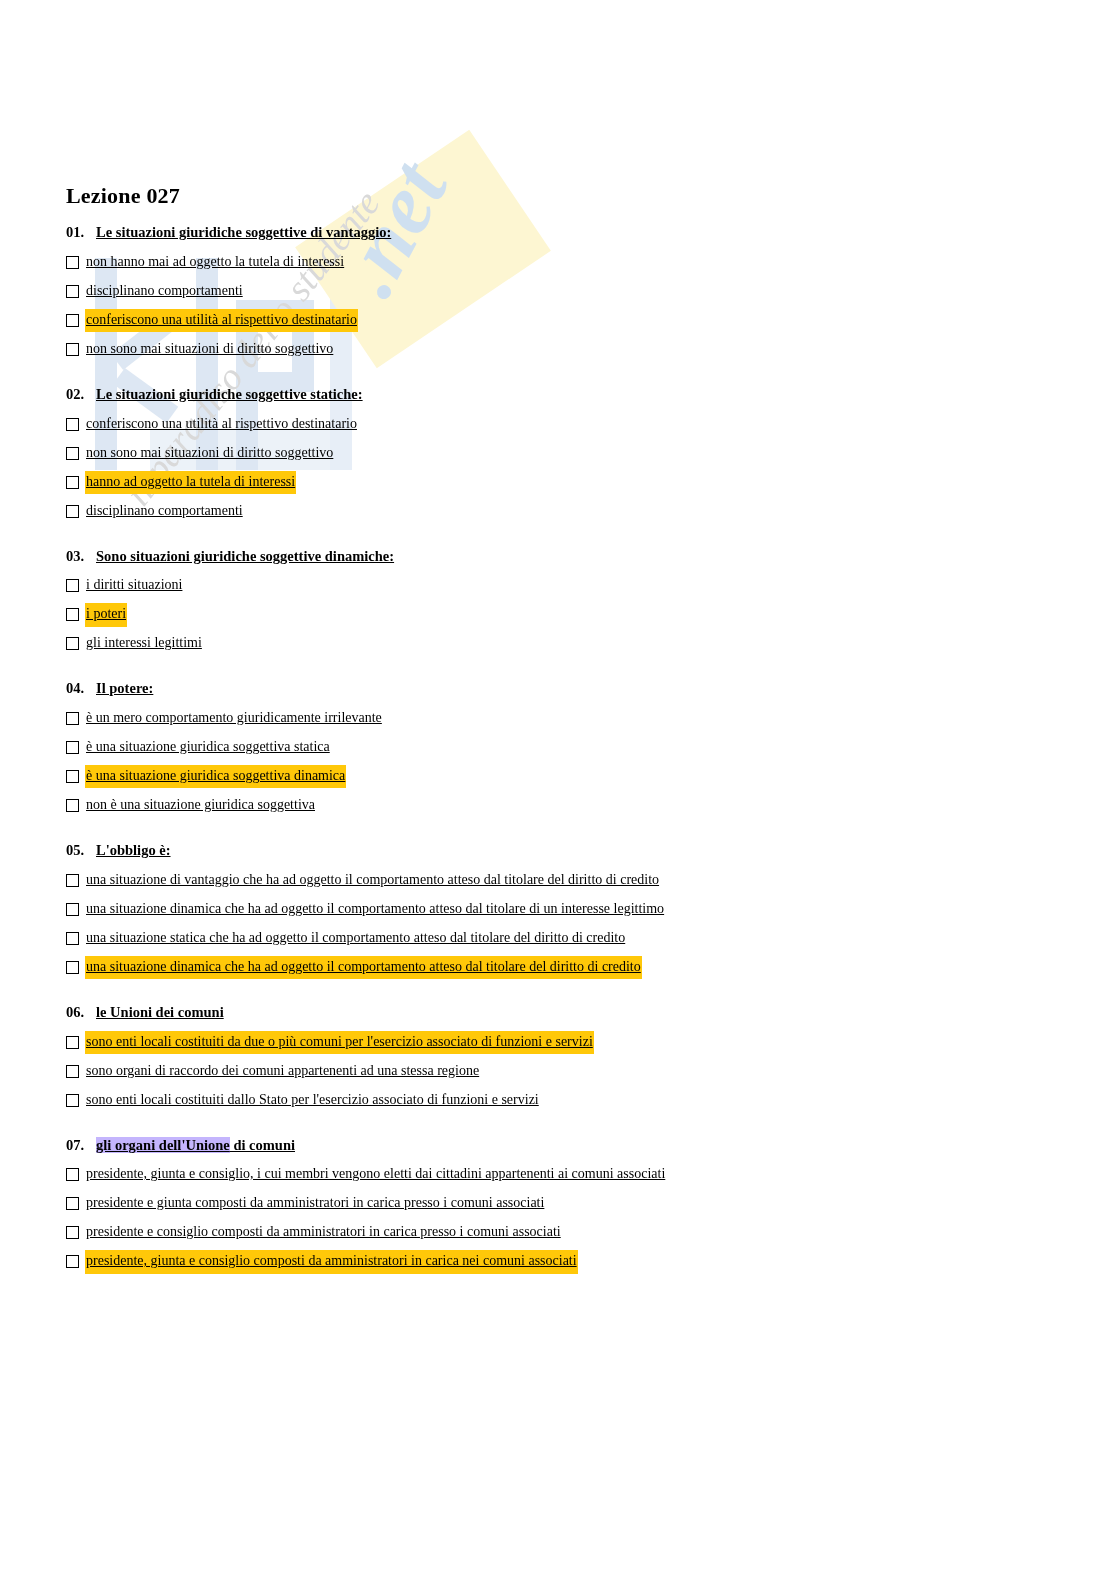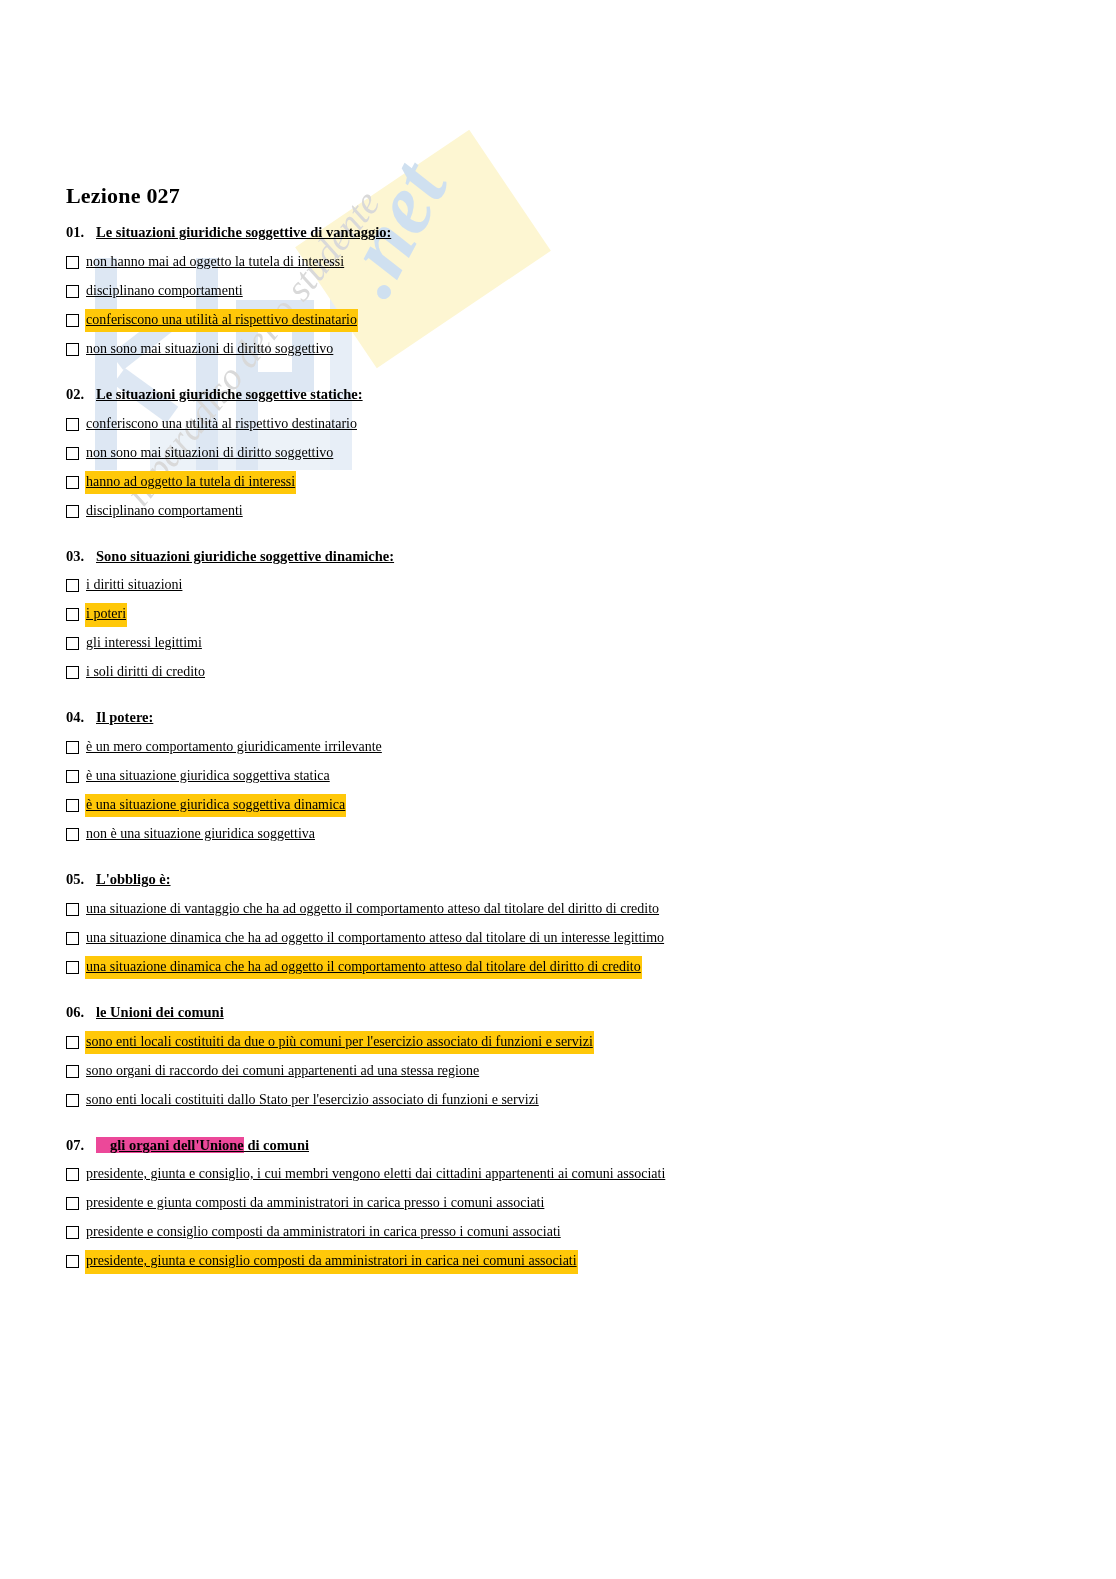--- a/index.html
+++ b/index.html
@@ -107,22 +107,21 @@
   .option-text {
     font-size: 14px;
     line-height: 1.45;
     white-space: nowrap;
     padding: 1px 1px 2px 1px;
   }
   .hl {
     background: #ffc809;
   }
   .hl-inline {
-    background: #ec4899;
-    padding-left: 14px;
+    background: #c4b5fd;
   }
 </style>
 </head>
 <body>
 
 <div id="watermark">
 
   <div class="wm-block" style="left:95px; top:258px; width:22px; height:212px;"></div>
   <div class="wm-block" style="left:117px; top:352px; width:62px; height:20px; transform:rotate(-38deg); transform-origin:left center;"></div>
   <div class="wm-block" style="left:119px; top:366px; width:66px; height:20px; transform:rotate(36deg); transform-origin:left center;"></div>
@@ -192,24 +191,20 @@
             <span class="option-text">i diritti situazioni</span>
           </div>
           <div class="option-row">
             <span class="checkbox"></span>
             <span class="option-text hl">i poteri</span>
           </div>
           <div class="option-row">
             <span class="checkbox"></span>
             <span class="option-text">gli interessi legittimi</span>
           </div>
-          <div class="option-row">
-            <span class="checkbox"></span>
-            <span class="option-text">i soli diritti di credito</span>
-          </div>
         </div>
         <div class="question-block">
           <div class="q-heading"><span class="q-num">04.</span><span class="q-text">Il potere:</span></div>
           <div class="option-row">
             <span class="checkbox"></span>
             <span class="option-text">è un mero comportamento giuridicamente irrilevante</span>
           </div>
           <div class="option-row">
             <span class="checkbox"></span>
             <span class="option-text">è una situazione giuridica soggettiva statica</span>
@@ -225,20 +220,24 @@
         </div>
         <div class="question-block">
           <div class="q-heading"><span class="q-num">05.</span><span class="q-text">L'obbligo è:</span></div>
           <div class="option-row">
             <span class="checkbox"></span>
             <span class="option-text">una situazione di vantaggio che ha ad oggetto il comportamento atteso dal titolare del diritto di credito</span>
           </div>
           <div class="option-row">
             <span class="checkbox"></span>
             <span class="option-text">una situazione dinamica che ha ad oggetto il comportamento atteso dal titolare di un interesse legittimo</span>
+          </div>
+          <div class="option-row">
+            <span class="checkbox"></span>
+            <span class="option-text">una situazione statica che ha ad oggetto il comportamento atteso dal titolare del diritto di credito</span>
           </div>
           <div class="option-row">
             <span class="checkbox"></span>
             <span class="option-text hl">una situazione dinamica che ha ad oggetto il comportamento atteso dal titolare del diritto di credito</span>
           </div>
         </div>
         <div class="question-block">
           <div class="q-heading"><span class="q-num">06.</span><span class="q-text">le Unioni dei comuni</span></div>
           <div class="option-row">
             <span class="checkbox"></span>

